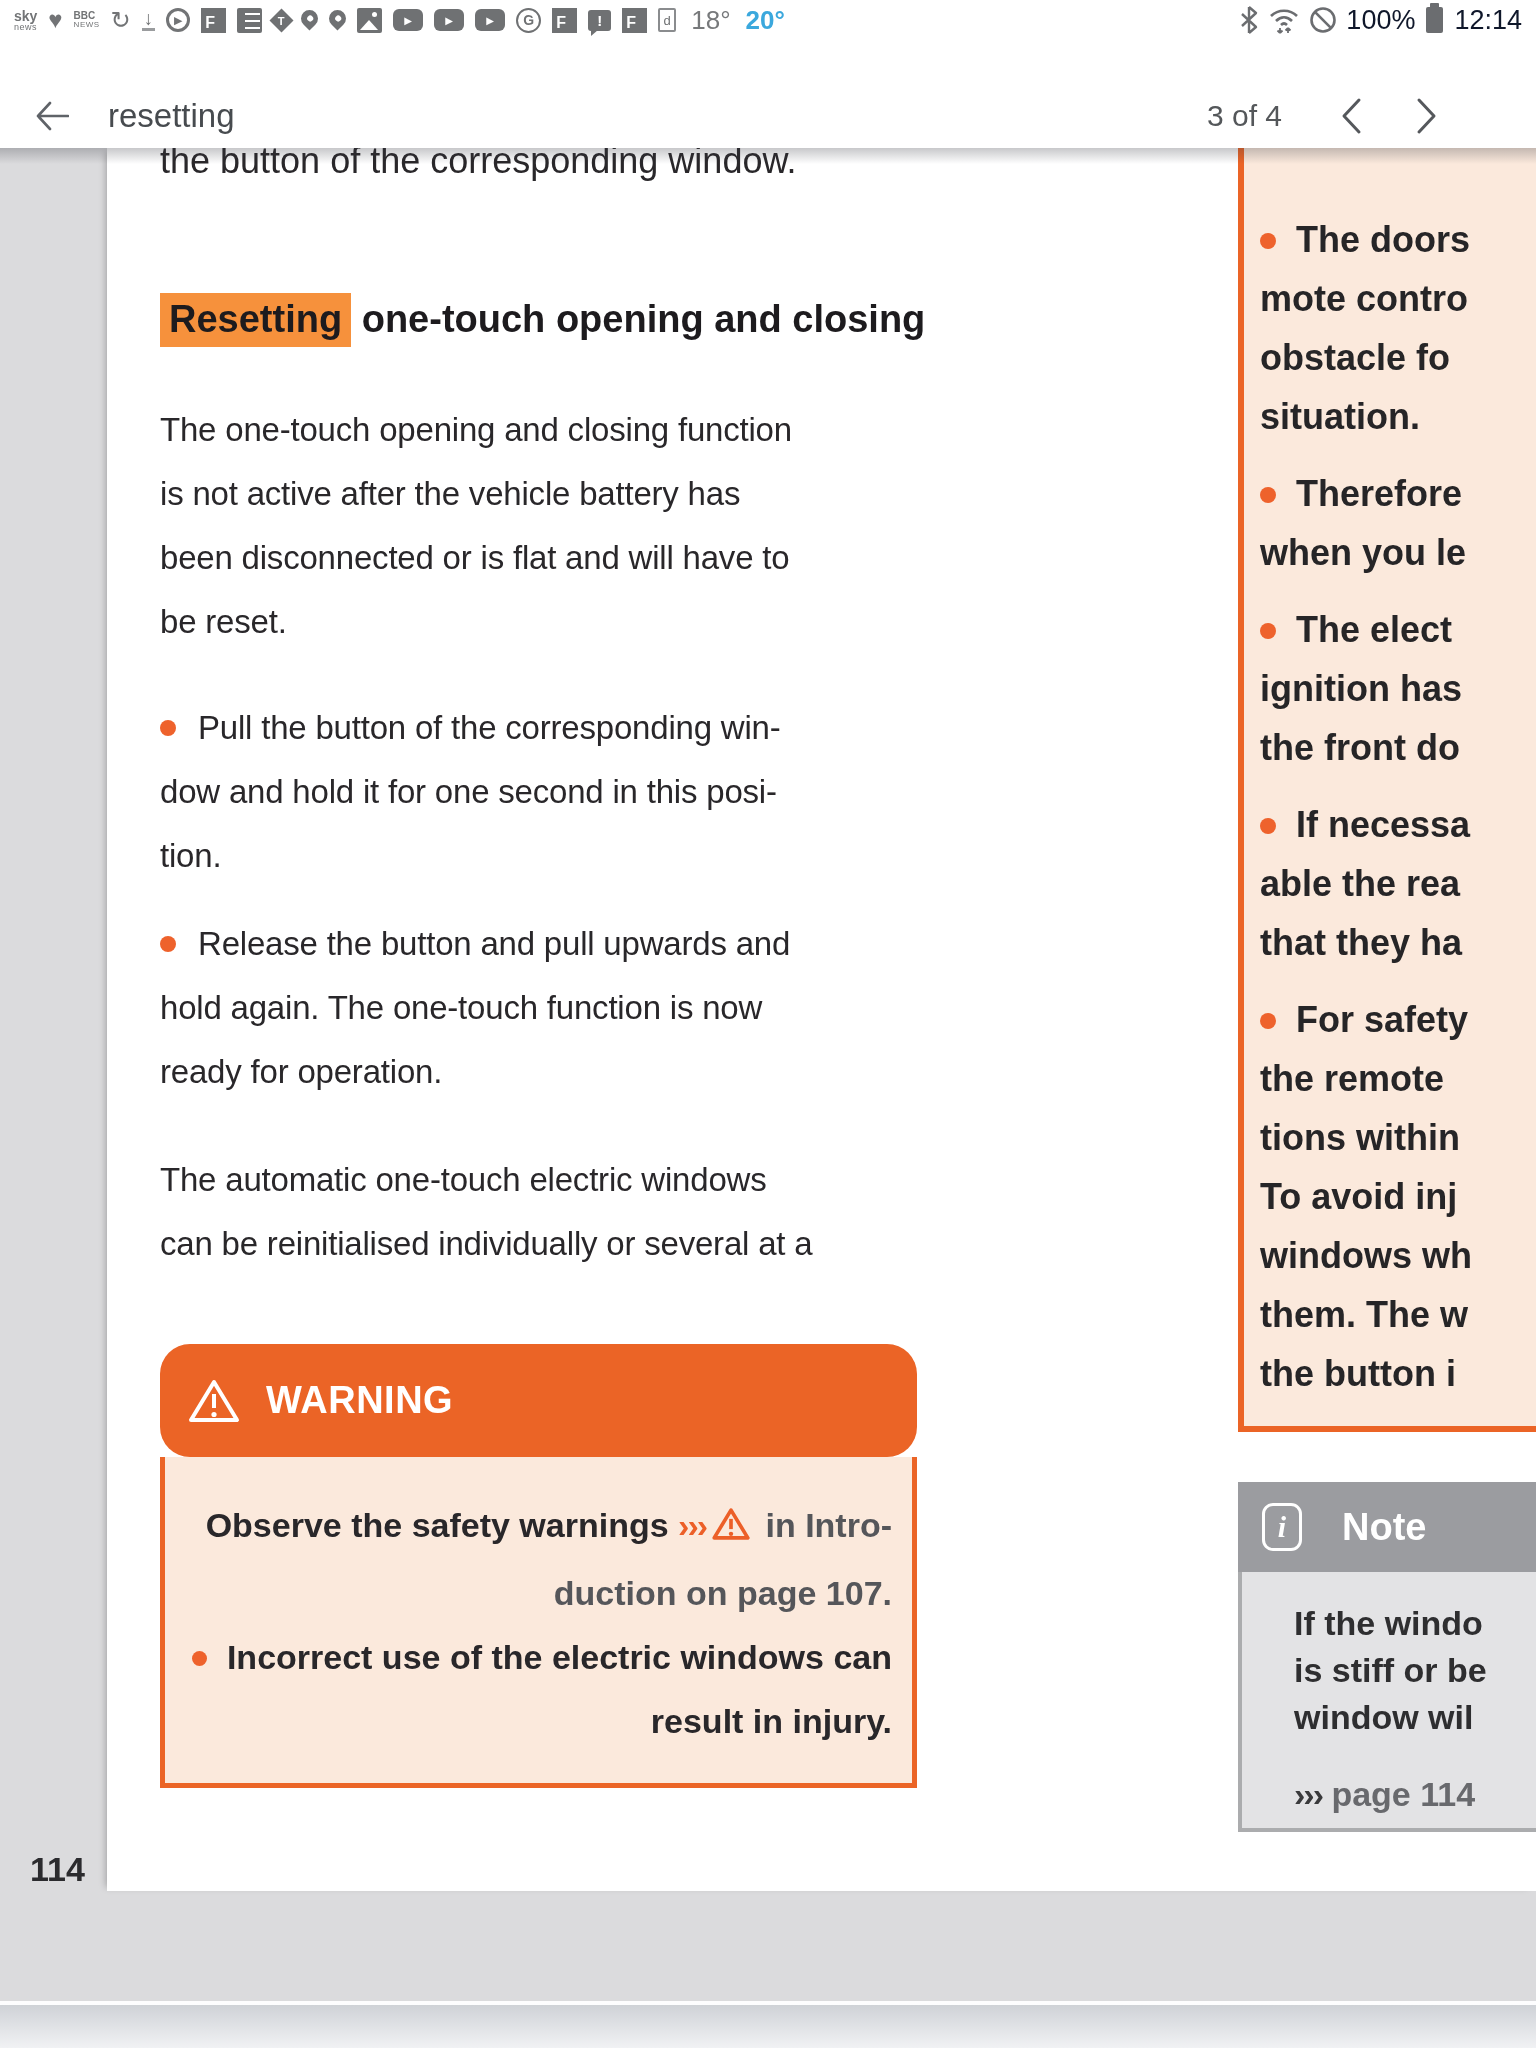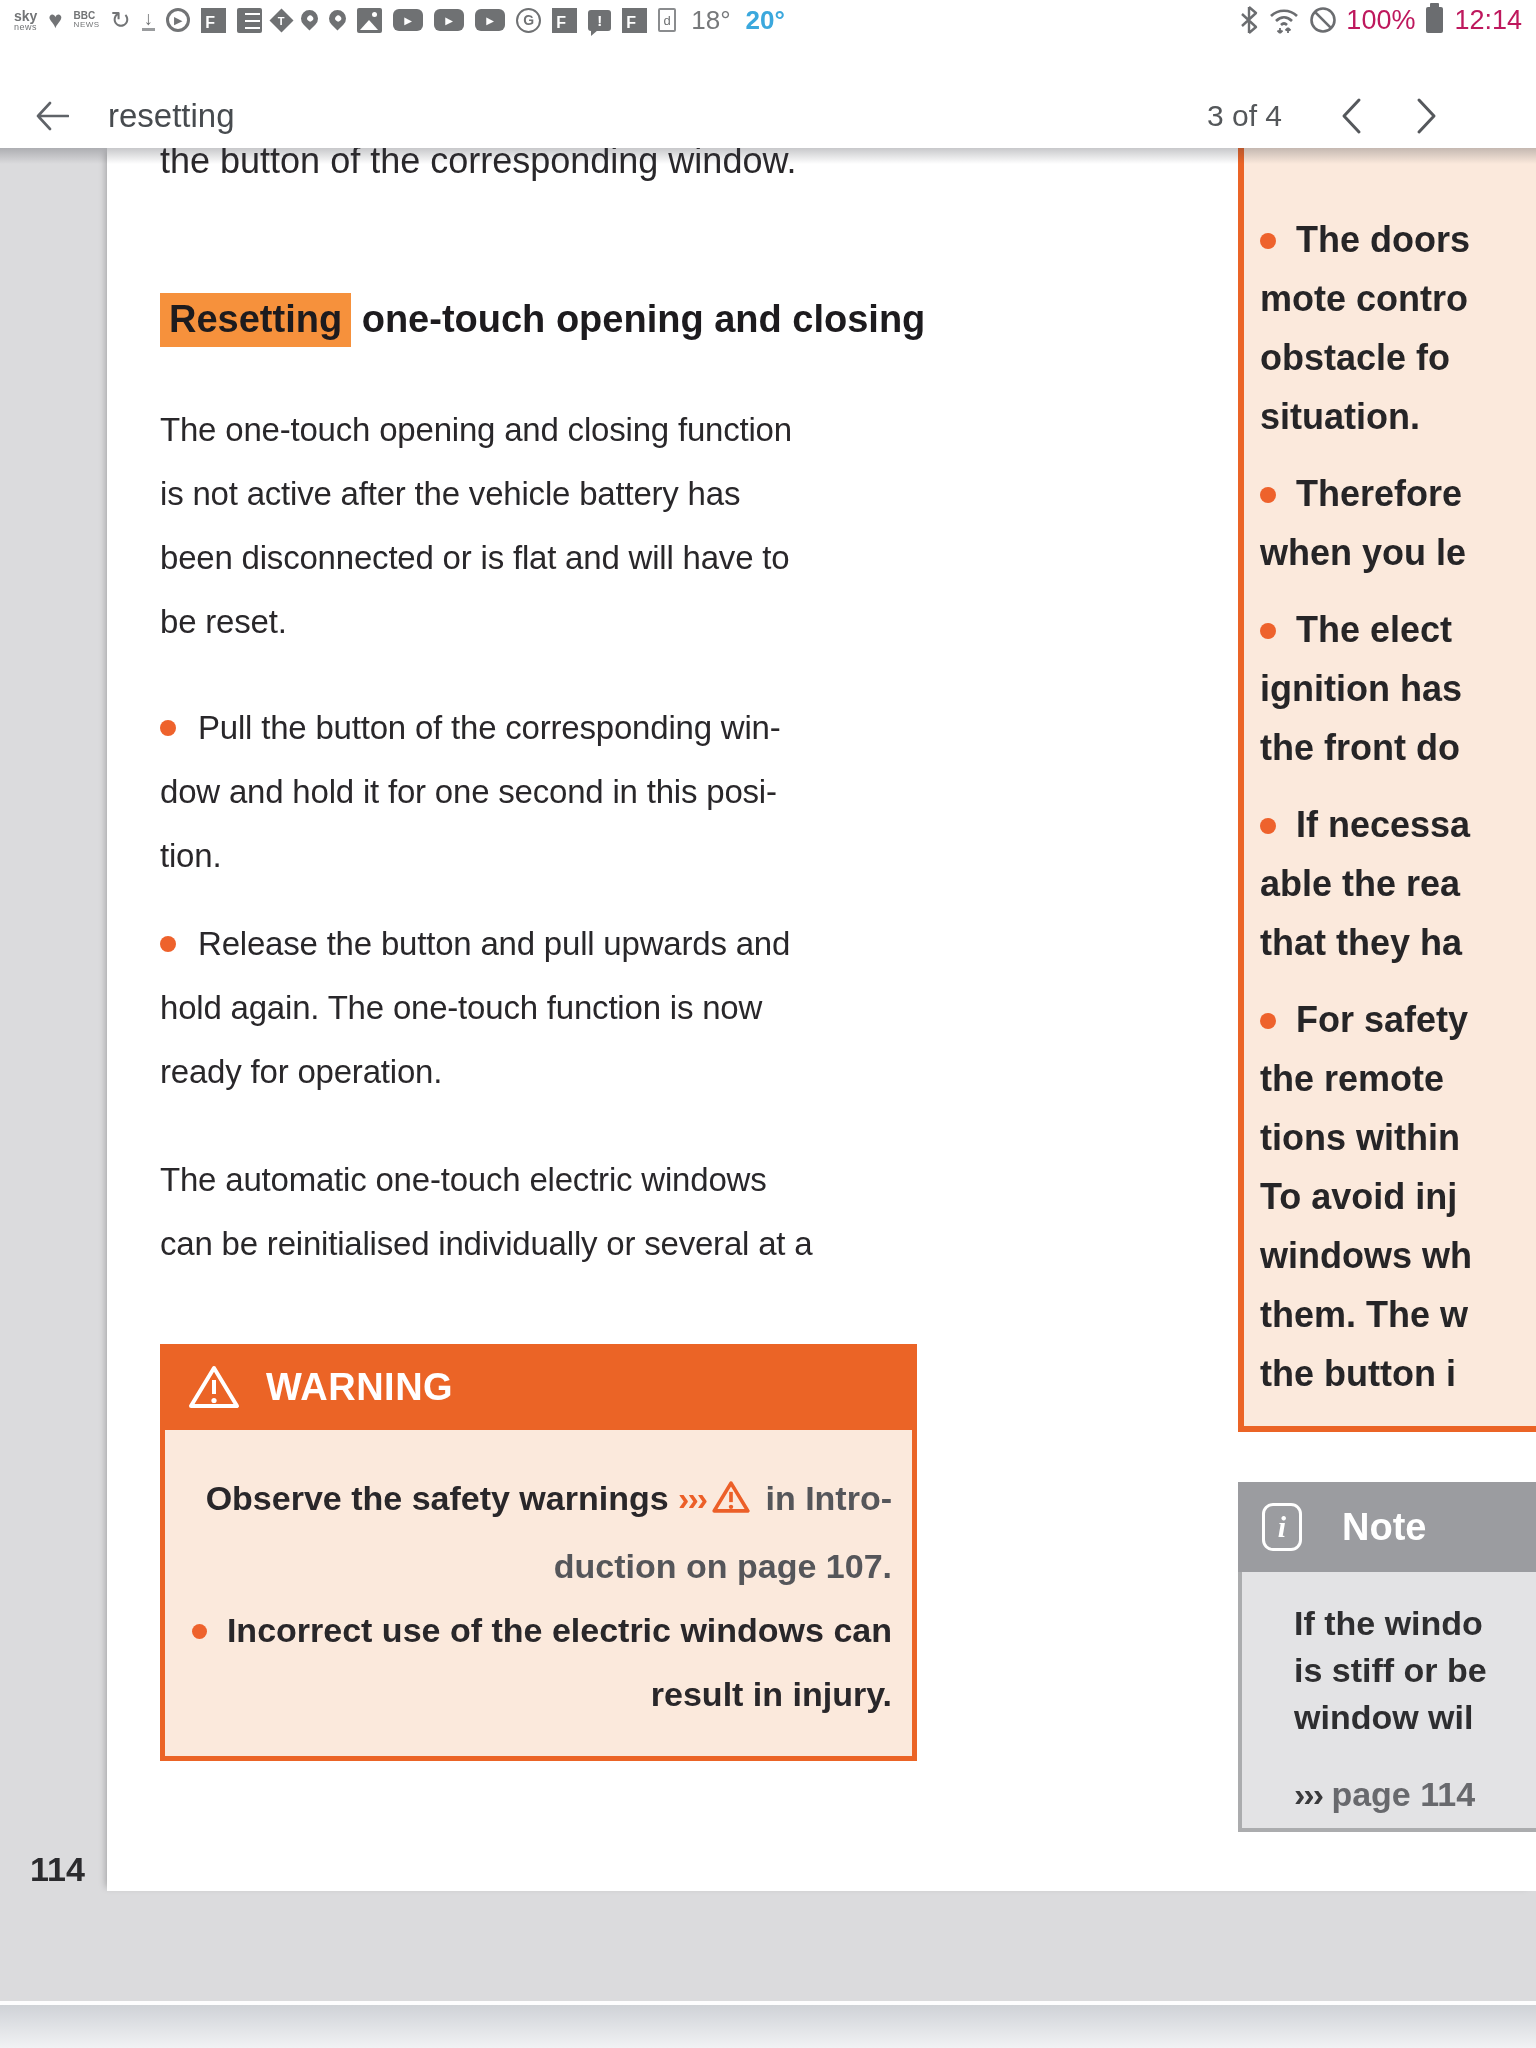--- a/index.html
+++ b/index.html
@@ -4,21 +4,21 @@
 <style>
   html,body{margin:0;padding:0;}
   body{width:1536px;height:2048px;position:relative;overflow:hidden;background:#fff;
        font-family:"Liberation Sans","DejaVu Sans",sans-serif;}
   .abs{position:absolute;}
 
   
   .statusbar{left:0;top:0;width:1536px;height:40px;background:#fff;display:flex;align-items:center;
              justify-content:space-between;padding:0 14px;box-sizing:border-box;}
   .sb-left{display:flex;align-items:center;gap:11px;color:#727476;}
-  .sb-right{display:flex;align-items:center;gap:9px;color:#be185d;font-size:27px;}
+  .sb-right{display:flex;align-items:center;gap:9px;color:#0f172a;font-size:27px;}
   .logo2{display:flex;flex-direction:column;line-height:1;align-items:flex-start;}
   .logo2 .l1{font-weight:bold;font-size:14px;}
   .logo2 .l2{font-size:9px;letter-spacing:.5px;}
   .glyph{font-size:24px;line-height:24px;}
   .dl{font-size:19px;font-weight:bold;border-bottom:3px solid #9a9c9e;line-height:18px;padding:0 2px;}
   .playcirc{width:24px;height:24px;border:3px solid #727476;border-radius:50%;display:flex;
             align-items:center;justify-content:center;font-size:11px;color:#727476;box-sizing:border-box;}
   .fsq{width:25px;height:25px;background:#6f7173;color:#fff;font-weight:bold;font-size:16px;
        display:flex;align-items:flex-end;justify-content:flex-start;padding:0 0 1px 4px;box-sizing:border-box;}
   .news{width:25px;height:25px;background:#6f7173;border-radius:2px;
@@ -74,21 +74,21 @@
   .cutline-clip .t{margin-top:-16px;font-size:36px;line-height:58px;white-space:nowrap;}
   .heading{position:absolute;left:53px;top:150px;font-size:38px;font-weight:bold;color:#1d1b1e;white-space:nowrap;}
   .hl{background:#f6913c;padding:5px 9px 7px 9px;}
   .pblock{position:absolute;left:53px;width:800px;}
   .pblock .ln{font-size:33px;line-height:64px;white-space:nowrap;letter-spacing:-.2px;}
   .bdot::before{content:'';display:inline-block;width:16px;height:16px;border-radius:50%;background:#ee622c;
                 margin-right:22px;vertical-align:3px;}
 
   
   .warnbox{position:absolute;left:53px;top:1196px;width:757px;box-sizing:border-box;}
-  .warnhead{height:86px;background:#eb6426;display:flex;align-items:center;padding-left:28px;box-sizing:border-box;}
+  .warnhead{height:113px;background:#eb6426;display:flex;align-items:center;padding-left:28px;box-sizing:border-box;border-radius:30px;}
   .warnhead .wt{color:#fff;font-size:38px;font-weight:bold;letter-spacing:.5px;margin-left:26px;}
   .warnbody{background:#fbe9dc;border:5px solid #eb6426;border-top:none;box-sizing:border-box;
             padding:36px 20px 30px 22px;text-align:right;}
   .warnbody .ln{font-size:34px;line-height:64px;font-weight:bold;white-space:nowrap;}
   .wgrey{color:#55565a;} .wchev{color:#ec5f28;letter-spacing:-2px;}
   .warnbody .bdot::before{width:15px;height:15px;margin-right:20px;}
   .witri{display:inline-block;vertical-align:-4px;margin:0 6px;}
 
   
   .rightbox{position:absolute;left:1131px;top:0;width:430px;height:1284px;background:#fbe9dc;

